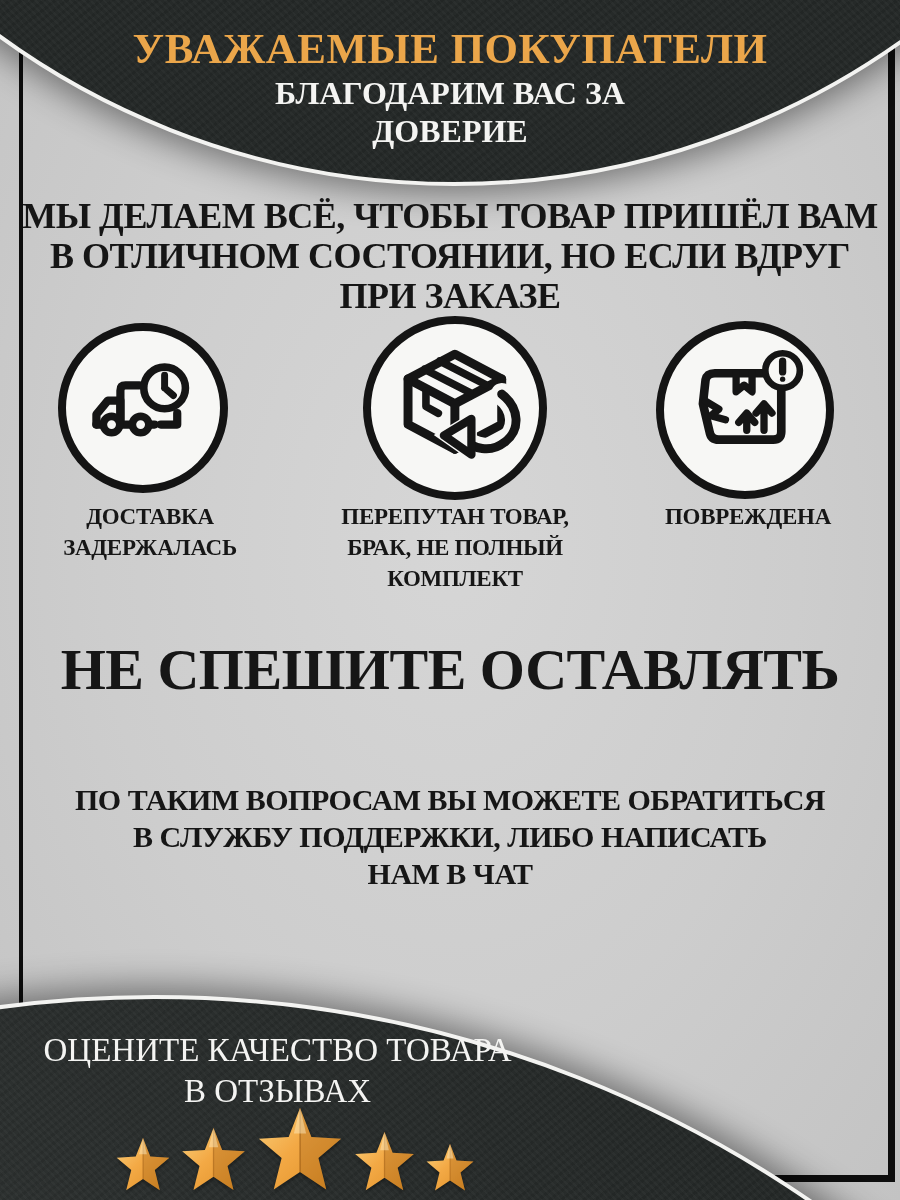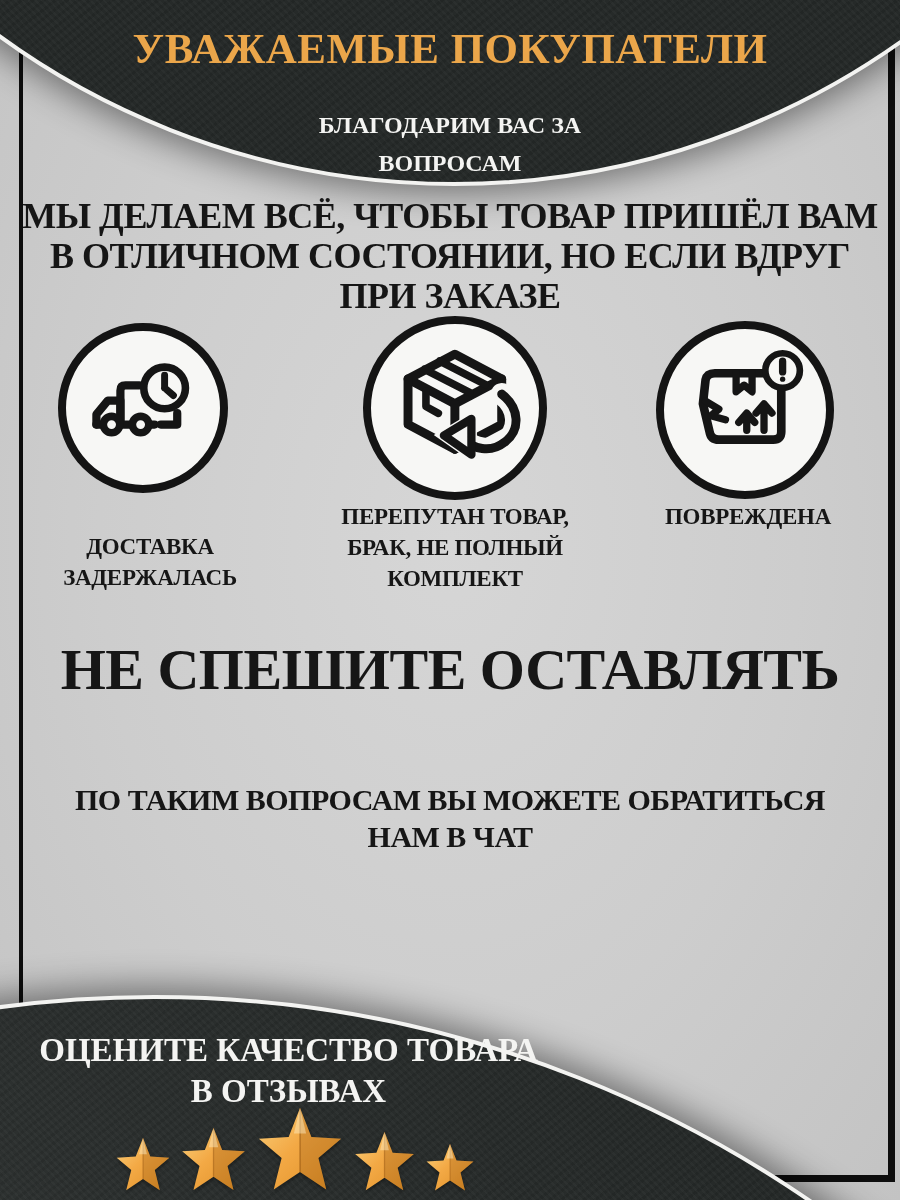--- a/index.html
+++ b/index.html
@@ -28,50 +28,50 @@
   }
   .circle-top{left:-320px;top:-1362px;width:1540px;height:1540px;}
   .circle-bottom{left:-1005px;top:995px;width:2310px;height:2310px;}
 
   .txt{position:absolute;width:100%;text-align:center;font-weight:bold;z-index:3;}
   .gold{color:#eba64a;}
   .white{color:#f4f4f2;}
   .dark-text{color:#161616;}
 
   .header-title{top:24px;font-size:43px;letter-spacing:.5px;}
-  .header-sub{font-size:24px;line-height:38px;margin-top:32px;}
+  .header-sub{font-size:32px;line-height:38px;}
   .header-sub1{top:74px;}
   .header-sub2{top:112px;}
 
   .intro{top:196px;font-size:36px;line-height:40px;letter-spacing:-.5px;}
 
   .issue-circle{
     position:absolute;box-sizing:border-box;border-radius:50%;
     background:#f7f7f5;border:8px solid #141414;z-index:3;
     display:flex;align-items:center;justify-content:center;
   }
   .issue-circle svg{width:82%;height:82%;}
   .ic1{left:58px;top:323px;width:170px;height:170px;}
   .ic2{left:363px;top:316px;width:184px;height:184px;}
   .ic3{left:656px;top:321px;width:178px;height:178px;}
 
   .issue-label{
     position:absolute;top:501px;font-size:23px;line-height:31px;
     font-weight:bold;text-align:center;color:#161616;z-index:3;letter-spacing:-.3px;
   }
-  .il1{left:30px;width:240px;margin-top:30px;}
+  .il1{left:30px;width:240px;}
   .il2{left:322px;width:266px;}
   .il3{left:628px;width:240px;}
 
   .headline{top:645px;font-size:58px;line-height:50px;letter-spacing:-.5px;}
   .support{top:781px;font-size:30px;line-height:37px;letter-spacing:-.5px;}
 
   .footer-text{
-    position:absolute;left:16px;top:1030px;width:545px;text-align:center;
-    font-weight:bold;font-size:33px;line-height:41px;z-index:3;
+    position:absolute;left:5px;top:1030px;width:545px;text-align:center;
+    font-weight:normal;font-size:33px;line-height:41px;z-index:3;
   }
   .stars{
     position:absolute;left:55px;top:1100px;width:480px;height:92px;
     display:flex;align-items:flex-end;justify-content:center;gap:9px;z-index:3;
   }
   .stars svg{display:block;filter:drop-shadow(0 2px 2px rgba(0,0,0,.35));}
 
   .icon-stroke{fill:none;stroke:#151515;stroke-width:6.5;stroke-linecap:round;stroke-linejoin:round;}
   .icon-stroke-thin{fill:none;stroke:#151515;stroke-width:5.5;stroke-linecap:round;stroke-linejoin:round;}
   .icon-white{fill:#f7f7f5;}
@@ -91,21 +91,21 @@
     </defs>
   </svg>
 
   <div class="frame"></div>
 
   <div class="dark-circle circle-top"></div>
   <div class="dark-circle circle-bottom"></div>
 
   <div class="txt gold header-title">УВАЖАЕМЫЕ ПОКУПАТЕЛИ</div>
   <div class="txt white header-sub header-sub1">БЛАГОДАРИМ ВАС ЗА</div>
-  <div class="txt white header-sub header-sub2">ВОПРОСАМ</div>
+  <div class="txt white header-sub header-sub2">ДОВЕРИЕ</div>
 
   <div class="txt dark-text intro">
     <div>МЫ ДЕЛАЕМ ВСЁ, ЧТОБЫ ТОВАР ПРИШЁЛ ВАМ</div>
     <div>В ОТЛИЧНОМ СОСТОЯНИИ, НО ЕСЛИ ВДРУГ</div>
     <div>ПРИ ЗАКАЗЕ</div>
   </div>
 
   <div class="issue-circle ic1">
     <svg viewBox="0 0 100 100">
       <path class="icon-stroke" d="M13 63 V55 l9 -11 h10 v19"></path>
@@ -159,20 +159,21 @@
   <div class="issue-label il3">
     <div>ПОВРЕЖДЕНА</div>
   </div>
 
   <div class="txt dark-text headline">
     <div>НЕ СПЕШИТЕ ОСТАВЛЯТЬ</div>
   </div>
 
   <div class="txt dark-text support">
     <div>ПО ТАКИМ ВОПРОСАМ ВЫ МОЖЕТЕ ОБРАТИТЬСЯ</div>
+    <div>В СЛУЖБУ ПОДДЕРЖКИ, ЛИБО НАПИСАТЬ</div>
     <div>НАМ В ЧАТ</div>
   </div>
 
   <div class="footer-text white">
     <div>ОЦЕНИТЕ КАЧЕСТВО ТОВАРА</div>
     <div>В ОТЗЫВАХ</div>
   </div>
 
   <div class="stars">
       <svg viewBox="0 0 100 96" style="width: 56px; height: 54px;">

